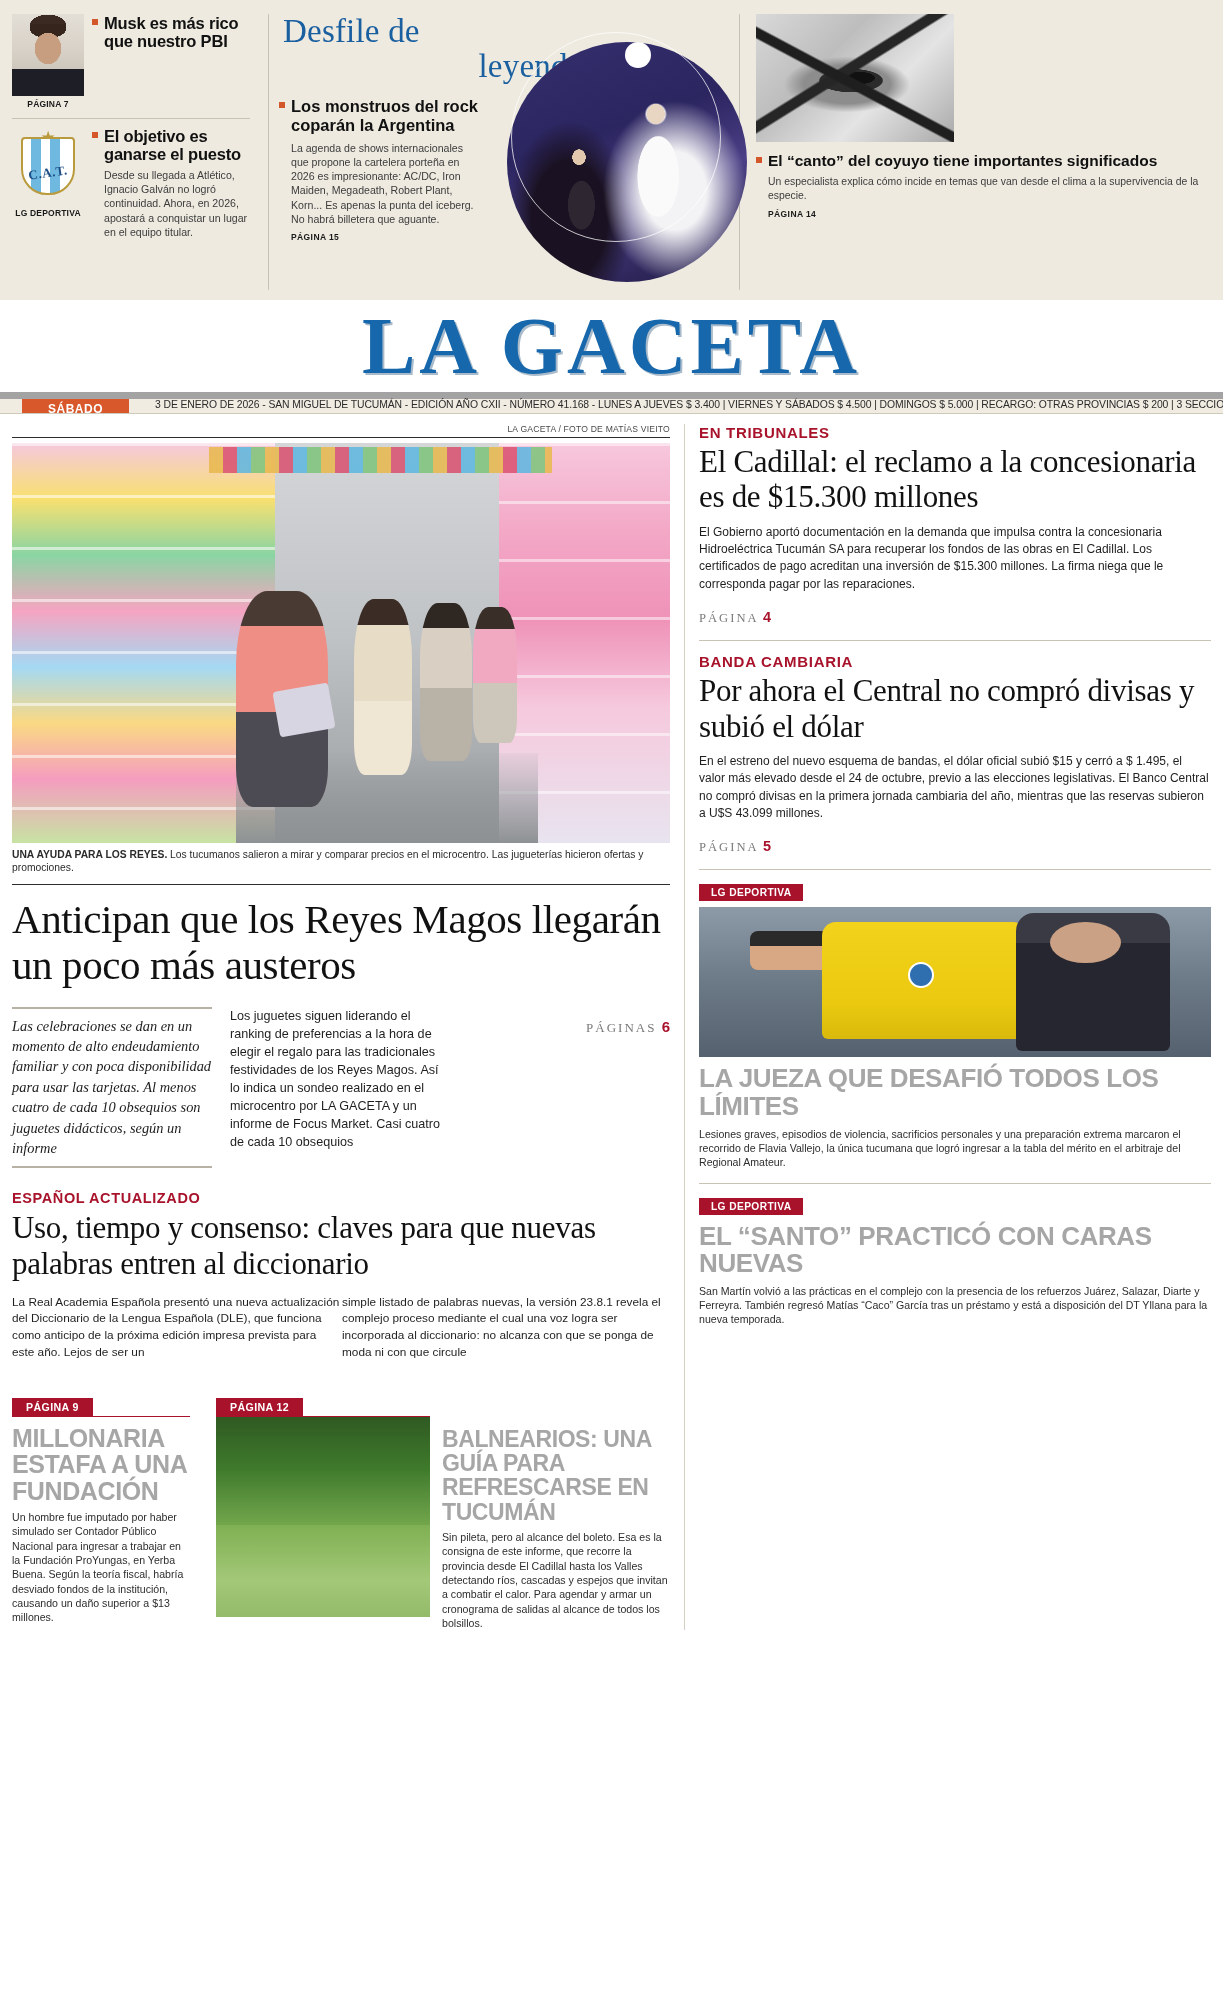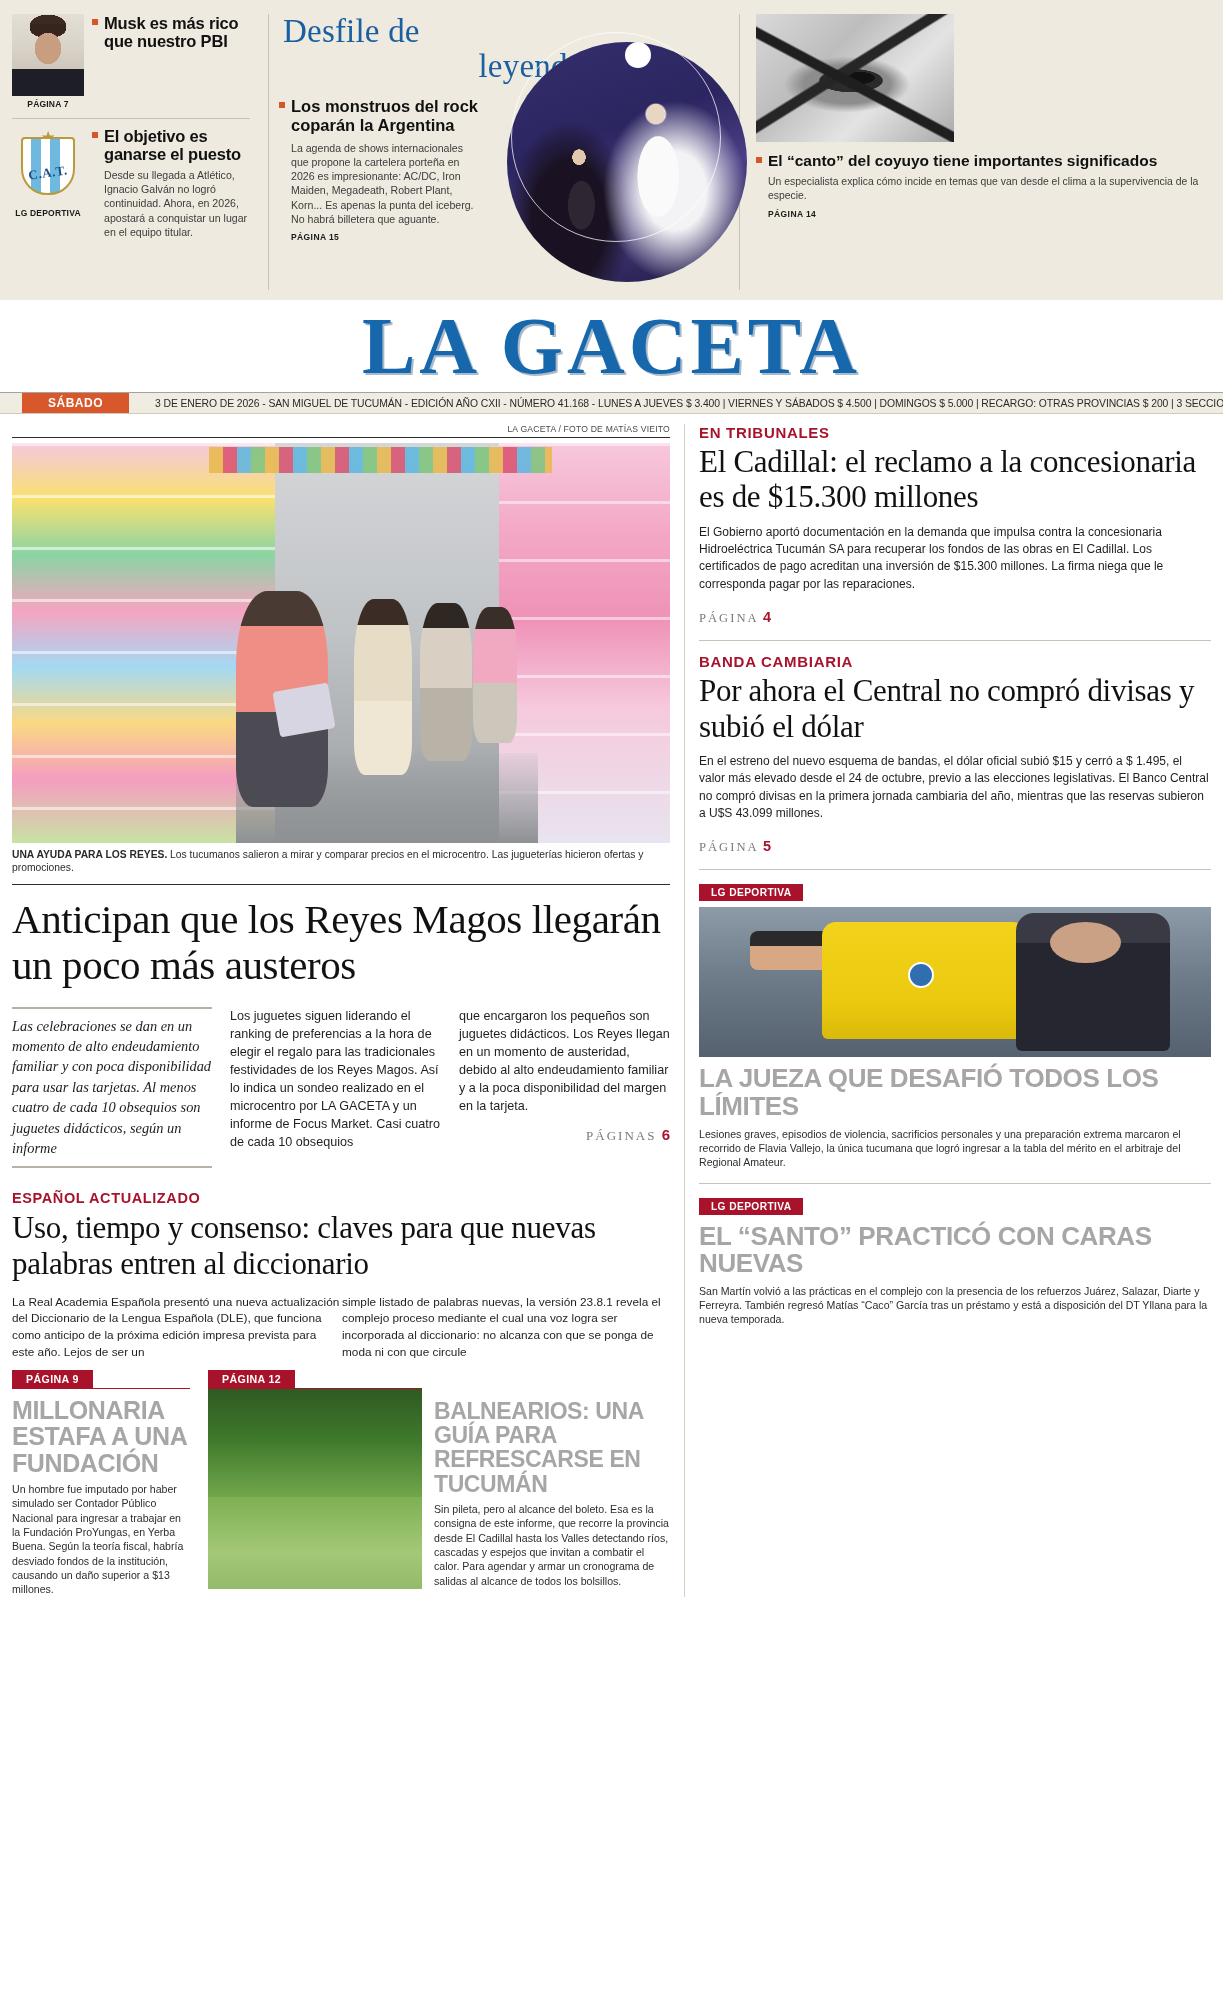--- a/index.html
+++ b/index.html
@@ -178,22 +178,22 @@
   .masthead-title {
     font-family: "Liberation Serif", serif;
     font-size: 80px; font-weight: bold; letter-spacing: 4px;
     color: #1667ab;
     text-shadow: 2px 2px 0 rgba(10,60,105,.35);
   }
 
   
   .datebar {
     width: 1223px; height: 22px;
-    background: #f0ece2; border-top: 1px solid #a3a3a3; border-bottom: 1px solid #cfc9bb;
-    display: flex; align-items: center;
+    background: #f0ece2; border-top: 7px solid #a3a3a3; border-bottom: 1px solid #cfc9bb;
+    display: flex; 
   }
   .sabado-chip {
     background: #d8582c; color: #fff; font-weight: bold;
     font-size: 12px; letter-spacing: .5px;
     padding: 3px 26px; margin-left: 22px;
   }
   .dateline {
     font-size: 10.4px; color: #2a2a2a; letter-spacing: -.1px; margin-left: 26px;
     white-space: nowrap;
   }
@@ -290,21 +290,21 @@
     letter-spacing: .6px; margin-top: 22px;
   }
   .story2-head {
     font-family: "Liberation Serif", serif; font-size: 31px;
     line-height: 1.16; color: #111; letter-spacing: -.3px; margin-top: 4px;
   }
   .story2-cols { display: flex; gap: 2px; margin-top: 12px; }
   .story2-col { flex: 1; font-size: 11.8px; line-height: 1.42; color: #1f1f1f; }
 
   
-  .bottom-strip { display: flex; gap: 18px; margin-top: 8px; }
+  .bottom-strip { display: flex; gap: 26px; margin-top: 36px; }
   .bs-col1 { width: 178px; flex: 0 0 178px; }
   .bs-col2 { flex: 1; display: flex; gap: 12px; }
   .red-tab {
     display: inline-block; background: #a8132b; color: #fff;
     font-weight: bold; font-size: 10.6px; letter-spacing: .4px;
     padding: 3px 14px;
   }
   .tab-rule { height: 1px; background: #a8132b; margin-top: 0px; }
   .grey-head {
     color: #a6a6a6; font-weight: bold; font-size: 25px; line-height: 1.06;
@@ -476,21 +476,20 @@
     <div class="main-caption">
       <b>UNA AYUDA PARA LOS REYES.</b><span> Los tucumanos salieron a mirar y comparar precios en el microcentro. Las jugueterías hicieron ofertas y promociones.</span>
     </div>
 
     <div class="main-headline">Anticipan que los Reyes Magos llegarán un poco más austeros</div>
 
     <div class="lede-cols">
       <div class="lede-italic">Las celebraciones se dan en un momento de alto endeudamiento familiar y con poca disponibilidad para usar las tarjetas. Al menos cuatro de cada 10 obsequios son juguetes didácticos, según un informe</div>
       <div class="lede-col">Los juguetes siguen liderando el ranking de preferencias a la hora de elegir el regalo para las tradicionales festividades de los Reyes Magos. Así lo indica un sondeo realizado en el microcentro por LA GACETA y un informe de Focus Market. Casi cuatro de cada 10 obsequios</div>
       <div class="lede-col">
-        <span>que encargaron los pequeños son juguetes didácticos. Los Reyes llegan en un momento de austeridad, debido al alto endeudamiento familiar y a la poca disponibilidad del margen en la tarjeta.</span>
         <div class="pagina-ref">
           <span>PÁGINAS</span>
           <b>6</b>
         </div>
       </div>
     </div>
 
     <div class="kicker">ESPAÑOL ACTUALIZADO</div>
     <div class="story2-head">Uso, tiempo y consenso: claves para que nuevas palabras entren al diccionario</div>
     <div class="story2-cols">

